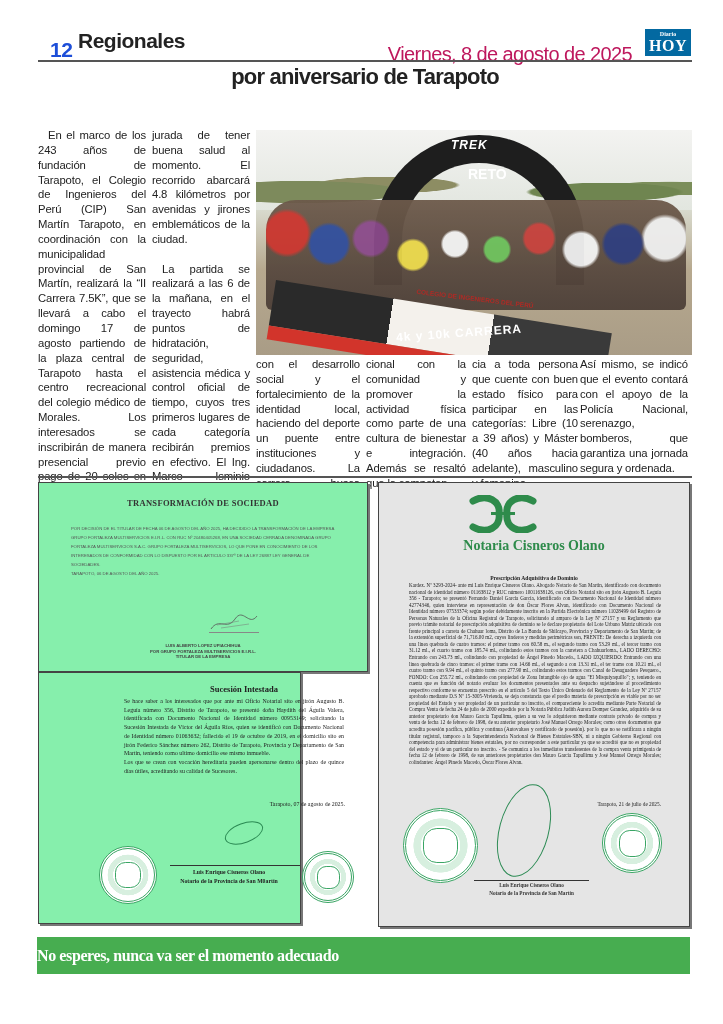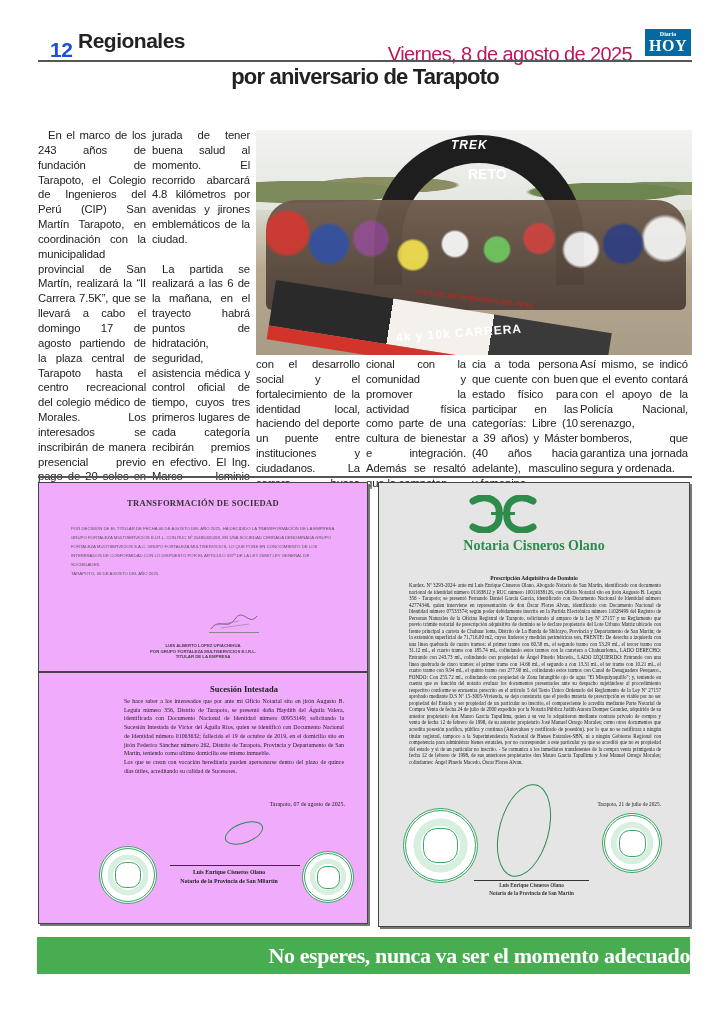--- a/index.html
+++ b/index.html
@@ -49,23 +49,23 @@
       radial-gradient(circle at 85% 40%, #2b3a7a 0 5%, transparent 6%),
       radial-gradient(circle at 95% 35%, #ededed 0 5%, transparent 6%),
       linear-gradient(#6d5a4b, #4d4038); border-radius: 30px 30px 6px 6px; opacity: 0.95; }
   .photo .banner { position: absolute; left: 20px; top: 150px; width: 340px; height: 60px; background: linear-gradient(90deg, #2a2a2a 0 35%, #f4f1ec 35% 65%, #3a3a3a 65%); transform: rotate(9deg); transform-origin: left top; border-bottom: 14px solid #d2342b; }
   .photo .banner-text { position: absolute; left: 140px; top: 196px; color: #fff; font-weight: bold; font-size: 12px; letter-spacing: 1px; transform: rotate(-4deg); }
   .photo .banner-org { position: absolute; left: 160px; top: 165px; color: #b02a25; font-size: 6.5px; font-weight: bold; transform: rotate(7deg); }
 
   .mid-rule { position: absolute; left: 38px; top: 476px; width: 654px; height: 2px; background: #555; }
 
   
-  .ad { position: absolute; background: #f0abfc; border: 1px solid #444; box-shadow: 2px 2px 0 #777; }
+  .ad { position: absolute; background: #86efac; border: 1px solid #444; box-shadow: 2px 2px 0 #777; }
   .ad1 { left: 38px; top: 482px; width: 330px; height: 190px; }
-  .ad2 { left: 38px; top: 672px; width: 330px; height: 252px; }
+  .ad2 { left: 38px; top: 672px; width: 263px; height: 252px; }
   .ad3 { left: 378px; top: 482px; width: 312px; height: 445px; background: #e5e5e5; }
 
   .ad1 .title { position: absolute; left: 0; top: 15px; width: 100%; text-align: center; font-family: "Liberation Serif", serif; font-size: 8.5px; font-weight: bold; letter-spacing: 0.3px; color: #333; }
   .ad1 .body { position: absolute; left: 32px; top: 42px; width: 265px; font-size: 4.3px; line-height: 8.9px; color: #555; text-transform: uppercase; }
   .ad1 .signature { position: absolute; left: 170px; top: 130px; width: 50px; height: 20px; border-bottom: 1px solid #888; }
   .ad1 .sig-scribble { position: absolute; left: 0; top: 0; width: 50px; height: 20px; }
   .ad1 .signer { position: absolute; left: 0; top: 160px; width: 100%; text-align: center; font-size: 4.3px; line-height: 5.5px; font-weight: bold; color: #444; }
 
   .ad2 .title { position: absolute; left: 80px; top: 11px; width: 250px; text-align: center; font-family: "Liberation Serif", serif; font-size: 8.5px; font-weight: bold; color: #222; }
   .ad2 .body { position: absolute; left: 85px; top: 24px; width: 220px; font-family: "Liberation Serif", serif; font-size: 5.9px; line-height: 8.7px; color: #222; text-align: justify; }
@@ -82,21 +82,21 @@
   .ad3 .brand { position: absolute; left: 0; top: 55px; width: 100%; text-align: center; font-family: "Liberation Serif", serif; font-size: 14px; font-weight: bold; color: #2e8b4b; }
   .ad3 .title { position: absolute; left: 0; top: 92px; width: 100%; text-align: center; font-family: "Liberation Serif", serif; font-size: 5.6px; font-weight: bold; color: #222; }
   .ad3 .body { position: absolute; left: 30px; top: 99px; width: 252px; font-family: "Liberation Serif", serif; font-size: 5.05px; line-height: 6.55px; color: #222; text-align: justify; }
   .ad3 .place { position: absolute; left: 150px; top: 318px; width: 132px; text-align: right; font-family: "Liberation Serif", serif; font-size: 5.3px; color: #222; }
   .ad3 .sign-line { position: absolute; left: 95px; top: 397px; width: 115px; height: 1px; background: #333; }
   .ad3 .notary { position: absolute; left: 70px; top: 399px; width: 165px; text-align: center; font-family: "Liberation Serif", serif; font-size: 5.2px; line-height: 7.5px; font-weight: bold; color: #333; }
   .ad3 .seal-l { left: 24px; top: 325px; width: 75px; height: 75px; }
   .ad3 .seal-r { left: 223px; top: 330px; width: 60px; height: 60px; }
 
   
-  .footer-banner { position: absolute; left: 37px; top: 937px; width: 653px; height: 37px; background: #47ad50; color: #fff; text-align: right; font-family: "Liberation Serif", serif; font-size: 22px; font-weight: bold; line-height: 37px; letter-spacing: -0.4px; }
+  .footer-banner { position: absolute; left: 37px; top: 937px; width: 653px; height: 37px; background: #47ad50; color: #fff; text-align: left; font-family: "Liberation Serif", serif; font-size: 16px; font-weight: bold; line-height: 37px; letter-spacing: -0.4px; }
 </style>
 </head>
 <body>
 
 <div class="header">
   <span class="page-num">12</span>
   <span class="section">Regionales</span>
   <span class="date">Viernes, 8 de agosto de 2025</span>
   <div class="logo">
     <span class="small">Diario</span>

